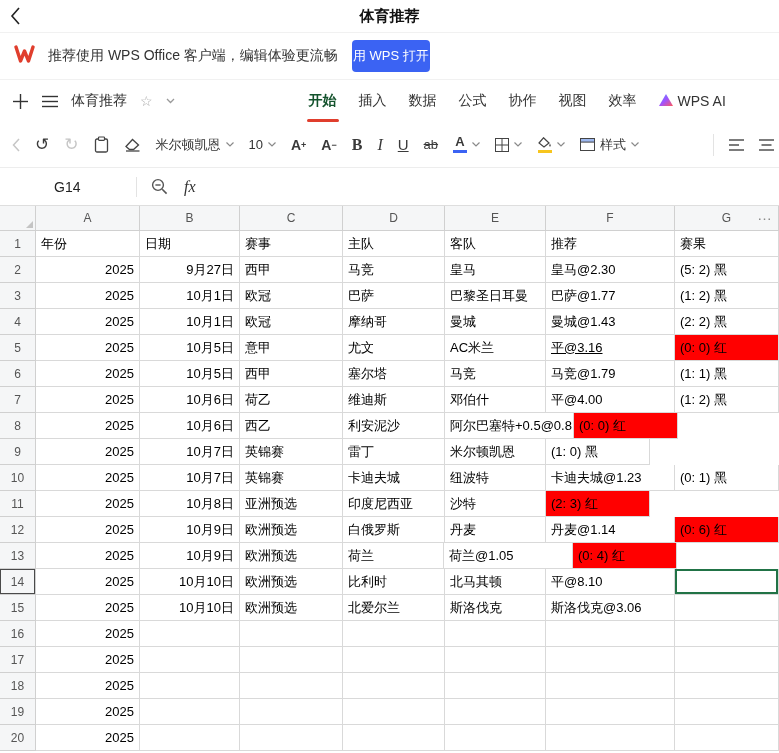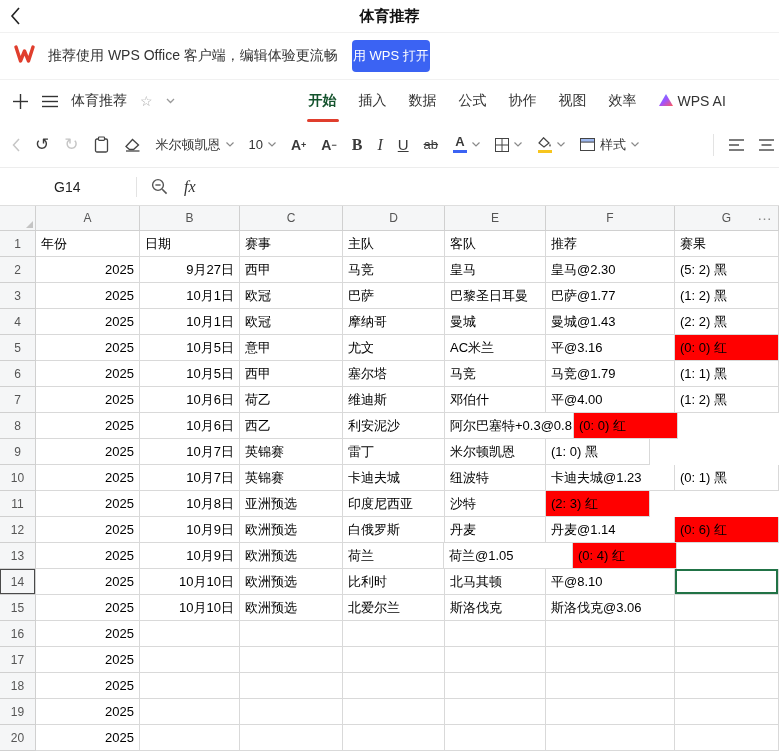--- a/index.html
+++ b/index.html
@@ -345,21 +345,21 @@
         <div class="cell" style="width: 129px;">曼城@1.43</div>
         <div class="cell" style="width: 104px;">(2: 2) 黑</div>
       </div>
       <div class="row">
         <div class="gutter">5</div>
         <div class="cell right" style="width: 104px;">2025</div>
         <div class="cell right" style="width: 100px;">10月5日</div>
         <div class="cell" style="width: 103px;">意甲</div>
         <div class="cell" style="width: 102px;">尤文</div>
         <div class="cell" style="width: 101px;">AC米兰</div>
-        <div class="cell" style="width: 129px;">平@3.16</div>
+        <div class="cell" style="width: 129px; text-decoration: underline;">平@3.16</div>
         <div class="cell red" style="width: 104px;">(0: 0) 红</div>
       </div>
       <div class="row">
         <div class="gutter">6</div>
         <div class="cell right" style="width: 104px;">2025</div>
         <div class="cell right" style="width: 100px;">10月5日</div>
         <div class="cell" style="width: 103px;">西甲</div>
         <div class="cell" style="width: 102px;">塞尔塔</div>
         <div class="cell" style="width: 101px;">马竞</div>
         <div class="cell" style="width: 129px;">马竞@1.79</div>
@@ -374,21 +374,21 @@
         <div class="cell" style="width: 101px;">邓伯什</div>
         <div class="cell" style="width: 129px;">平@4.00</div>
         <div class="cell" style="width: 104px;">(1: 2) 黑</div>
       </div>
       <div class="row">
         <div class="gutter">8</div>
         <div class="cell right" style="width: 104px;">2025</div>
         <div class="cell right" style="width: 100px;">10月6日</div>
         <div class="cell" style="width: 103px;">西乙</div>
         <div class="cell" style="width: 102px;">利安泥沙</div>
-        <div class="cell" style="width: 129px;">阿尔巴塞特+0.3@0.8</div>
+        <div class="cell" style="width: 129px;">阿尔巴塞特+0.5@0.8</div>
         <div class="cell red" style="width: 104px;">(0: 0) 红</div>
       </div>
       <div class="row">
         <div class="gutter">9</div>
         <div class="cell right" style="width: 104px;">2025</div>
         <div class="cell right" style="width: 100px;">10月7日</div>
         <div class="cell" style="width: 103px;">英锦赛</div>
         <div class="cell" style="width: 102px;">雷丁</div>
         <div class="cell" style="width: 101px;">米尔顿凯恩</div>
         <div class="cell" style="width: 104px;">(1: 0) 黑</div>

